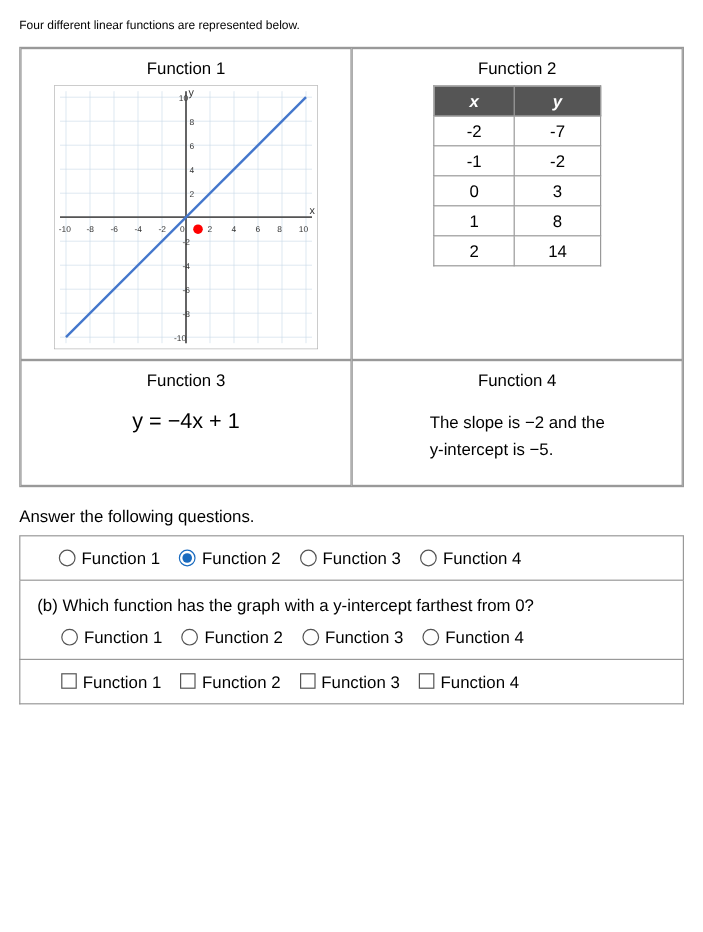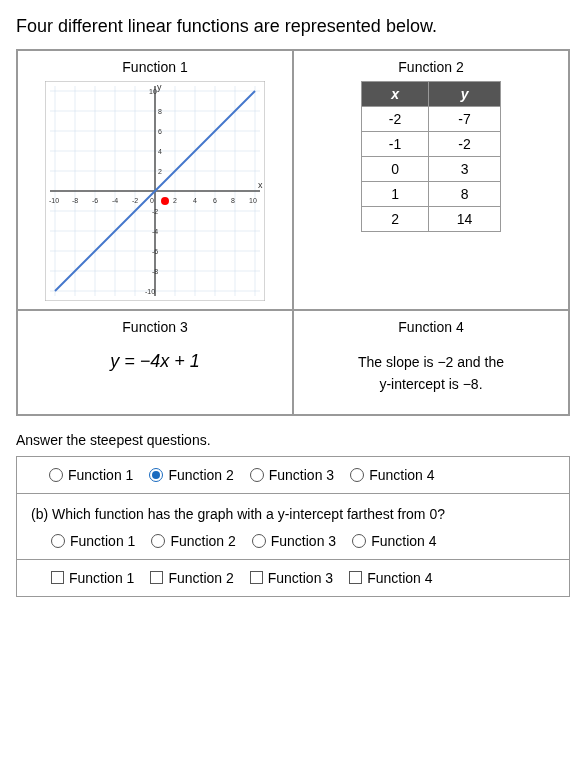--- a/index.html
+++ b/index.html
@@ -7,21 +7,21 @@
       font-family: Arial, sans-serif;
       font-size: 14px;
       background: #fff;
       color: #000;
       width: 586px;
       padding: 16px;
     }
 
     .intro-text {
       margin-bottom: 12px;
-      font-size: 18px;
+      font-size: 10px;
     }
 
     .functions-grid {
       display: grid;
       grid-template-columns: 1fr 1fr;
       border: 1px solid #999;
       margin-bottom: 16px;
     }
 
     .function-cell {
@@ -53,27 +53,26 @@
       background: #555;
       color: #fff;
       font-style: italic;
       font-size: 14px;
     }
 
     
     .equation-text {
       font-size: 18px;
       margin-top: 10px;
-      font-style: italic;
     }
 
     
     .func4-desc {
       font-size: 14px;
-      text-align: center;
+      text-align: left;
       line-height: 1.6;
       padding: 10px 4px;
     }
 
     
     .answer-section {
       margin-top: 4px;
     }
 
     .answer-intro {
@@ -263,27 +262,27 @@
 
   <div class="function-cell">
     <div class="function-title">Function 3</div>
     <div class="equation-text">y = −4x + 1</div>
   </div>
 
   <div class="function-cell">
     <div class="function-title">Function 4</div>
     <div class="func4-desc">
       <span>The slope is −2 and the</span><br>
-      <span>y-intercept is −8.</span>
+      <span>y-intercept is −5.</span>
     </div>
   </div>
 
 </div>
 
-<p class="answer-intro">Answer the steepest questions.</p>
+<p class="answer-intro">Answer the following questions.</p>
 
 <div class="answer-section">
 
   <div class="question-box">
     <div class="options-row">
       <div class="option-item">
         <div class="radio-circle"></div>
         <span>Function 1</span>
       </div>
       <div class="option-item">

